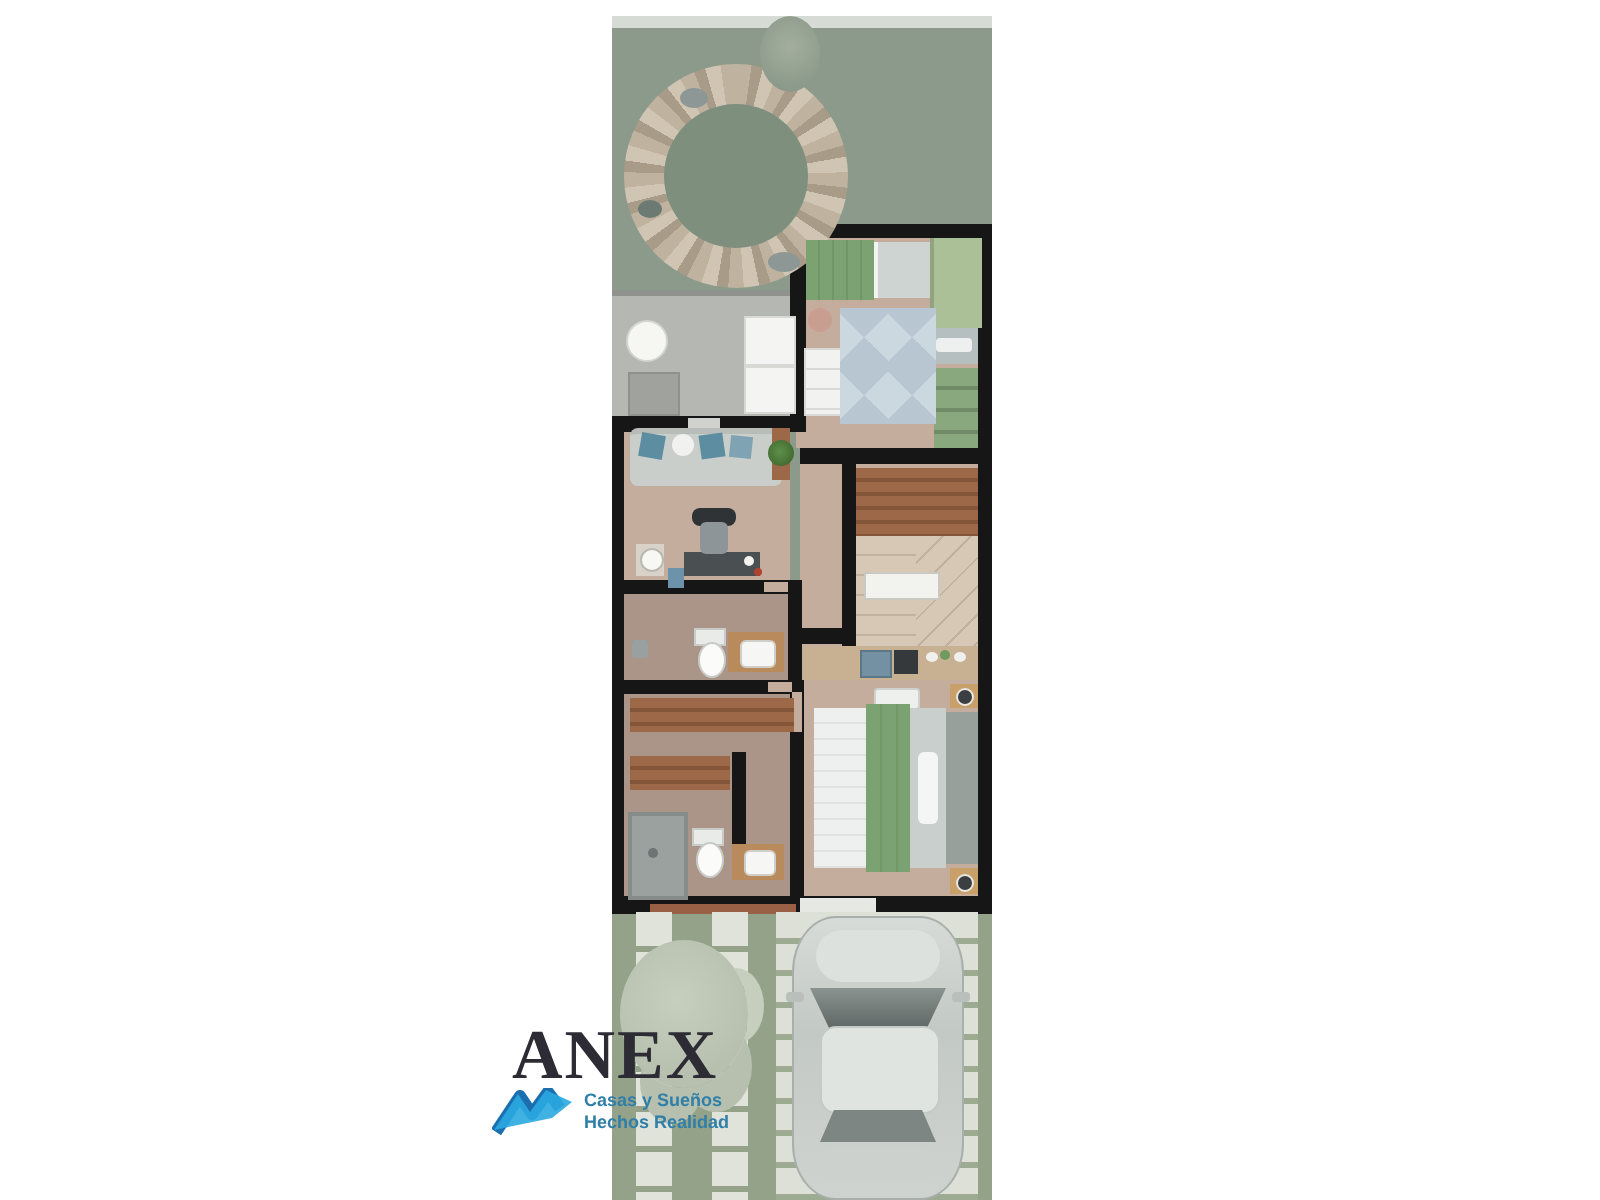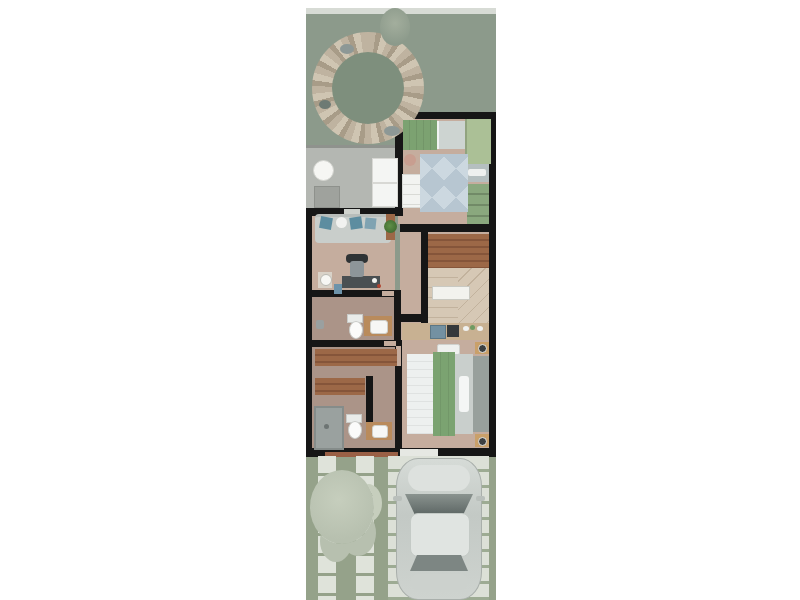--- a/index.html
+++ b/index.html
@@ -154,13 +154,22 @@
       <div class="abs" style="left:-3px;top:38px;width:9px;height:5px;background:#b9bfbb;border-radius:2px;"></div>
       <div class="abs" style="left:80px;top:38px;width:9px;height:5px;background:#b9bfbb;border-radius:2px;"></div>
       <div class="abs" style="left:12px;top:7px;width:62px;height:26px;background:#dde1de;border-radius:14px;"></div>
       <div class="abs" style="left:9px;top:36px;width:68px;height:20px;background:linear-gradient(180deg,#8a938f,#5f6866);clip-path:polygon(0 0,100% 0,86% 100%,14% 100%);"></div>
       <div class="abs" style="left:14px;top:55px;width:58px;height:42px;background:var(--car-roof);border-radius:8px;border:1px solid #c4cac6;"></div>
       <div class="abs" style="left:14px;top:97px;width:58px;height:16px;background:#7d8683;clip-path:polygon(12% 0,88% 0,100% 100%,0 100%);"></div>
       <div class="abs" style="left:15px;top:116px;width:56px;height:16px;background:#ccd1cd;border-radius:6px;"></div>
     </div>
   </div>
 
+  <div class="abs" style="left:246px;top:508px;width:150px;height:62px;z-index:10;">
+    <div class="abs logo-name" style="left:10px;top:2px;">ANEX</div>
+    <svg class="abs" style="left:0;top:36px;" width="42" height="25" viewBox="0 0 42 25">
+      <path d="M2 22 L14 4 L20 13 L28 2 L34 10" fill="none" stroke="var(--mark-navy)" stroke-width="6" stroke-linejoin="round"></path>
+      <path d="M1 21 L13 3 L19 12 L27 1 L40 7 L30 15 Z" fill="var(--mark-blue)" opacity="0.9"></path>
+    </svg>
+    <div class="abs logo-tag" style="left:46px;top:37px;">Casas y Sueños</div>
+    <div class="abs logo-tag" style="left:46px;top:48px;">Hechos Realidad</div>
+  </div>
 </div>
 
 </body></html>

